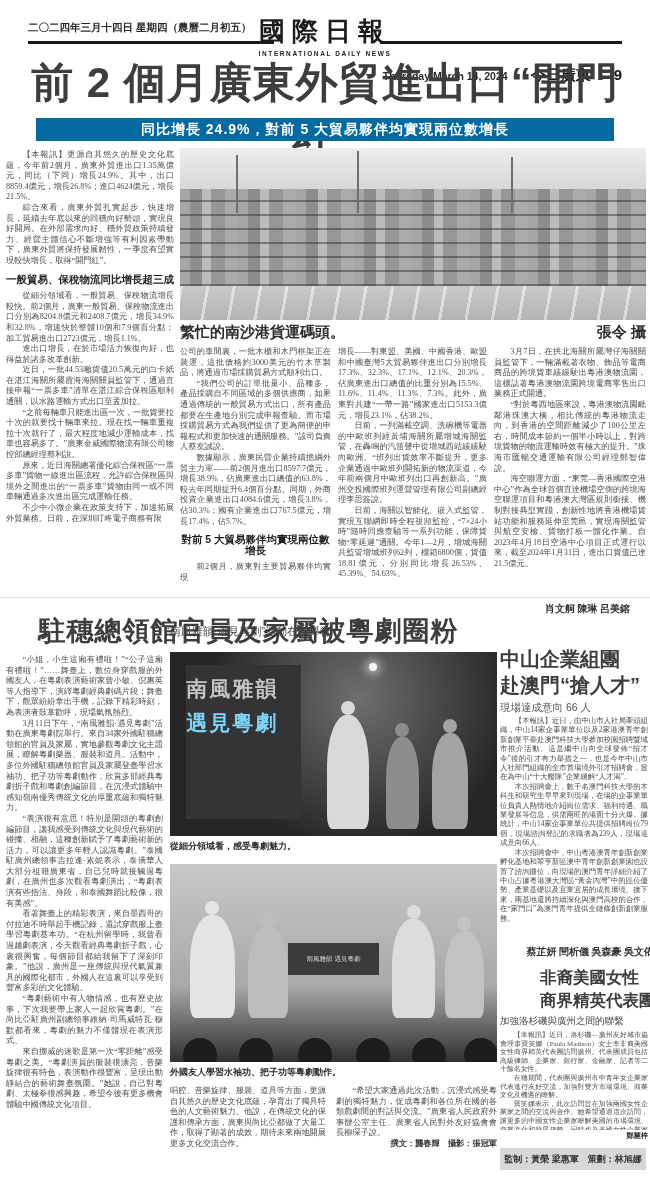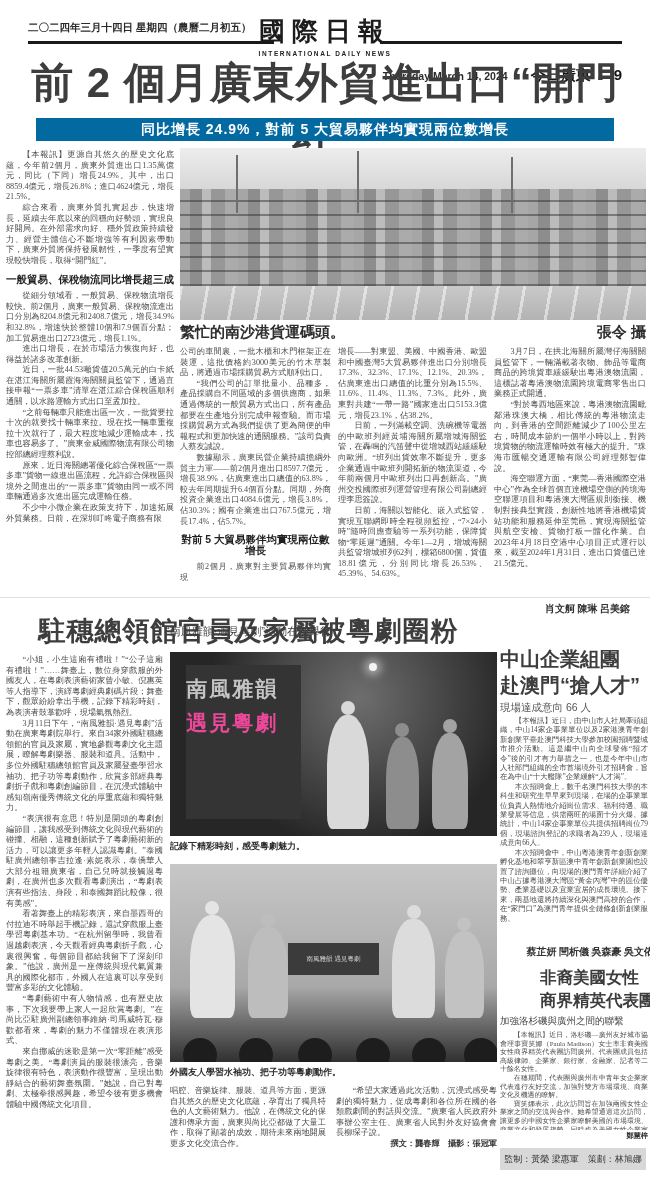--- a/index.html
+++ b/index.html
@@ -70,21 +70,21 @@
   .opera-kicker { left:0; width:497px; top:624px; text-align:center; font-size:11px; color:#3a3a3a; }
   .opera-headline { left:0; width:497px; top:613px; text-align:center;
     font-size:27px; font-weight:900; color:#3d3d3d; letter-spacing:1px; }
   .opera-col1 { left:6px; top:655px; width:157px; height:508px; }
   .photo-stage { left:170px; top:652px; width:327px; height:184px;
     background:radial-gradient(circle at 58% 25%, #6e6e6e, #262626 65%); }
   .stage-banner { position:absolute; left:5%; top:7%; width:35%; height:84%;
     background:#343434; color:#c4c4c4; padding-top:10px;
     font-family:"Liberation Sans","DejaVu Sans",sans-serif; }
   .stage-banner .b1 { font-size:21px; font-weight:bold; letter-spacing:2px; }
-  .stage-banner .b2 { font-size:21px; font-weight:bold; letter-spacing:2px; margin-top:6px; color:#ec4899; }
+  .stage-banner .b2 { font-size:21px; font-weight:bold; letter-spacing:2px; margin-top:6px; color:#7dd3fc; }
   .spotlight { position:absolute; left:61%; top:6%; width:8px; height:8px; border-radius:50%;
     background:#f4f4f4; box-shadow:0 0 8px 4px rgba(255,255,255,.5); }
   .fig { position:absolute; border-radius:45% 45% 12% 12%; }
   .fig .head { position:absolute; left:50%; top:-14px; transform:translateX(-50%);
     width:14px; height:14px; border-radius:50%; background:inherit; }
   .cap1 { left:170px; top:840px; width:327px; font-size:9px; font-weight:bold; color:#2e2e2e; }
   .photo-perf { left:170px; top:864px; width:327px; height:198px;
     background:linear-gradient(#c7c7c7 0%, #a8a8a8 62%, #6d6d6d 80%, #303030 100%); }
   .perf-sign { position:absolute; left:36%; top:40%; width:28%; height:16%;
     background:#3b3b3b; color:#d6d6d6; font-size:6.5px; line-height:1.5; text-align:center;
@@ -100,21 +100,21 @@
     font-weight:900; color:#3d3d3d; }
   .zs-subhead { left:500px; top:701px; width:148px; font-size:10.5px; color:#555; }
   .zs-body { left:500px; top:716px; width:148px; height:226px; }
   .zs-byline { left:506px; top:945px; width:148px; font-size:10px;text-align:right; }
   .visit-headline { left:500px; top:966px; width:150px; font-size:16.5px; line-height:23px;
     font-weight:900; color:#3d3d3d;margin-left:40px; }
   .visit-subhead { left:500px; top:1015px; width:148px; font-size:9.5px; color:#444; }
   .visit-body { left:500px; top:1031px; width:148px; height:99px; }
   .visit-byline { left:500px; top:1131px; width:148px; font-size:7.2px; }
   .footer-box { left:500px; top:1148px; width:146px; height:22px; line-height:22px;
-    text-align:center; font-size:9px; font-weight:normal; color:#333;
+    text-align:center; font-size:9px; font-weight:bold; color:#333;
     font-family:"Liberation Sans","DejaVu Sans",sans-serif; }
 </style>
 </head>
 <body>
 
 <div class="page">
 
   <div class="abs hdr-date-cn sans">二〇二四年三月十四日 星期四（農曆二月初五）</div>
   <div class="abs masthead">
     <div class="masthead-cn">國際日報</div>
@@ -206,21 +206,21 @@
     <div class="fig" style="left:48%;top:34%;width:13%;height:62%;background:#d9d9d9;">
         <span class="head"></span>
       </div>
     <div class="fig" style="left:66%;top:46%;width:10%;height:50%;background:#8d8d8d;">
         <span class="head"></span>
       </div>
     <div class="fig" style="left:80%;top:44%;width:11%;height:52%;background:#a3a3a3;">
         <span class="head"></span>
       </div>
   </div>
-  <div class="abs cap1 sans">記錄下精彩時刻，感受粵劇魅力。</div>
+  <div class="abs cap1 sans">從細分領域看，感受粵劇魅力。</div>
 
   <div class="photo abs photo-perf">
     <div class="fig" style="left:6%;top:26%;width:14%;height:52%;background:#e4e4e4;">
         <span class="head"></span>
       </div>
     <div class="fig" style="left:24%;top:32%;width:12%;height:46%;background:#bdbdbd;">
         <span class="head"></span>
       </div>
     <div class="perf-sign">南風雅韻 遇見粵劇</div>
     <div class="fig" style="left:68%;top:28%;width:13%;height:50%;background:#dcdcdc;">

